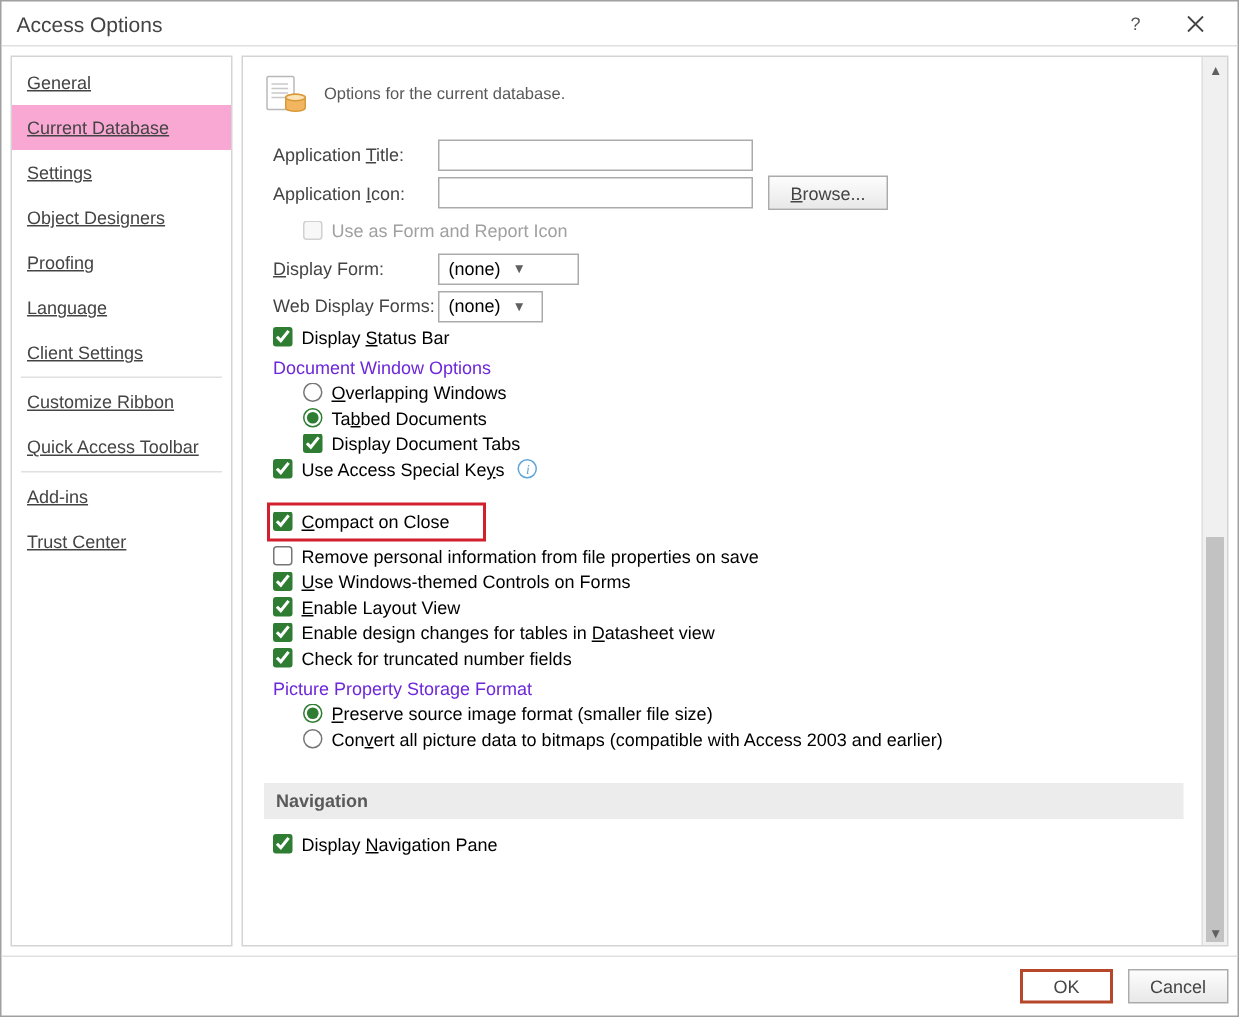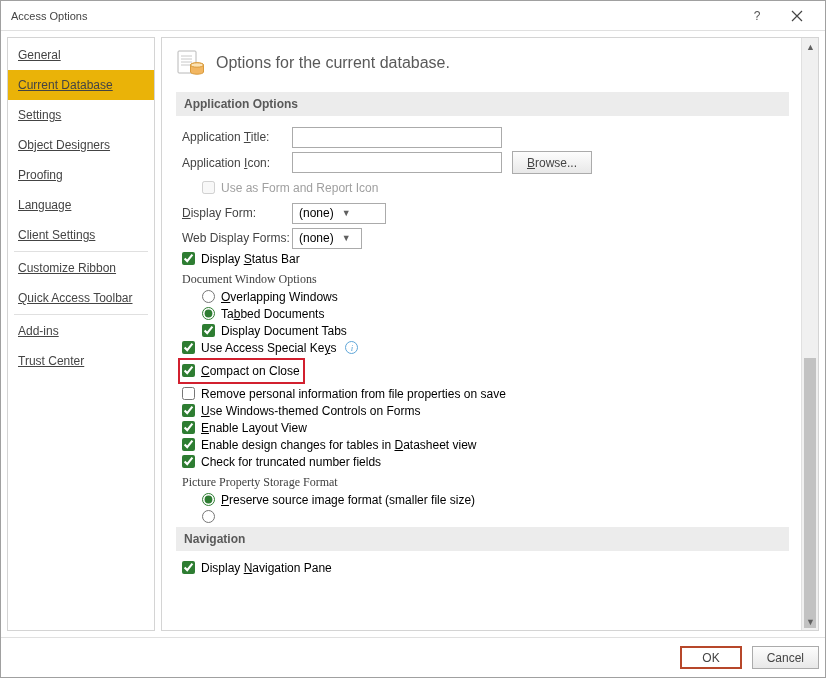--- a/index.html
+++ b/index.html
@@ -1,53 +1,53 @@
 <!DOCTYPE html>
 <html><head>
 <meta charset="utf-8">
 <style>
   * { box-sizing: border-box; font-family: "Segoe UI", Tahoma, sans-serif; font-size: 12px; }
   body { margin: 0; background: #fff; }
   .window { width: 826px; height: 678px; border: 1px solid #a0a0a0; display: flex; flex-direction: column; background: #fff; }
   .titlebar { height: 30px; display: flex; align-items: center; padding: 0 8px 0 10px; border-bottom: 1px solid #e0e0e0; }
-  .titlebar .title { flex: 1; font-size: 11px; color: #444; }
+  .titlebar .title { flex: 1; font-size: 14px; color: #444; }
   .titlebar .tb-btn { width: 40px; height: 28px; display: flex; align-items: center; justify-content: center; color: #555; }
   .body { flex: 1; display: flex; min-height: 0; }
   .sidebar { width: 148px; border: 1px solid #d4d4d4; margin: 6px 0 6px 6px; padding: 2px 0; background: #fff; }
   .side-item { padding: 8px 10px; color: #444; cursor: default; border-bottom: 0; text-decoration: underline; }
-  .side-item.selected { background: #eab308; }
+  .side-item.selected { background: #f9a8d4; }
   .side-sep { height: 1px; background: #e0e0e0; margin: 1px 6px; }
   .content-wrap { flex: 1; display: flex; margin: 6px 6px 6px 6px; border: 1px solid #d4d4d4; position: relative; min-height: 0; }
   .content { flex: 1; padding: 10px 12px 0 14px; overflow: hidden; }
   .scrollbar { width: 17px; background: #f0f0f0; border-left: 1px solid #e0e0e0; position: relative; }
   .scroll-arrow { position: absolute; left: 0; width: 17px; height: 17px; display: flex; align-items: center; justify-content: center; color: #606060; font-size: 9px; }
   .scroll-arrow.up { top: 0; }
   .scroll-arrow.down { bottom: 0; }
   .scroll-thumb { position: absolute; left: 2px; right: 2px; top: 320px; height: 270px; background: #c2c2c2; }
   .heading-row { display: flex; align-items: center; gap: 10px; margin: 0 0 14px 0; }
   .heading-icon svg { display: block; }
-  .heading-text { color: #595959; font-size: 16px; }
+  .heading-text { color: #595959; font-size: 11px; }
   .section-header { background: #ececec; padding: 5px 8px; font-weight: 600; color: #595959; margin: 4px 0 10px 0; }
   .form-area { padding: 0 0 0 6px; }
   .row { display: flex; align-items: center; margin: 3px 0; min-height: 22px; }
   .label { width: 110px; color: #444; }
   .input-text { height: 21px; border: 1px solid #ababab; background: #fff; padding: 0 4px; }
   .w210 { width: 210px; }
   .btn { height: 23px; padding: 0 14px; border: 1px solid #ababab; background: linear-gradient(#fdfdfd,#e8e8e8); color: #444; cursor: default; }
   .btn.ok { border: 2px solid #b7472a; padding: 0 20px; background: #fff; }
   .select { height: 21px; border: 1px solid #ababab; background: #fff; display: inline-flex; align-items: center; padding: 0 8px 0 6px; gap: 8px; min-width: 70px; position: relative; text-align: center; }
   .select .caret { font-size: 9px; color: #606060; }
   .chk, .rad { display: flex; align-items: flex-start; gap: 6px; margin: 3px 0; }
   .chk input, .rad input { margin: 0; width: 13px; height: 13px; accent-color: #2e7d32; }
   .chk input[type=checkbox]:disabled + span, .disabled { color: #a0a0a0; }
   .indent1 { padding-left: 20px; }
   .info-icon { width: 13px; height: 13px; border: 1px solid #5fa6d8; border-radius: 50%; display: inline-flex; align-items: center; justify-content: center; font-size: 9px; color: #5fa6d8; margin-left: 3px; font-style: italic; font-family: Georgia, serif; }
   .underline-key { text-decoration: underline; }
-  .highlight { border: 2px solid #d2202f; padding: 0 3px 0 2px; margin-left: -4px; display: inline-flex; align-items: center; height: 26px; }
-  .subheading { color: #404040; margin: 6px 0 2px 0; font-family: Liberation Serif, serif; }
+  .highlight { border: 2px solid #d2202f; padding: 0 22px 0 2px; margin-left: -4px; display: inline-flex; align-items: center; height: 26px; margin-top: 12px; }
+  .subheading { color: #6d28d9; margin: 6px 0 2px 0; }
   .footer { height: 40px; border-top: 1px solid #e0e0e0; display: flex; align-items: center; justify-content: flex-end; gap: 10px; padding: 0 6px; }
 </style>
 </head>
 <body>
 
 <div class="window">
   <div class="titlebar">
     <div class="title">Access Options</div>
     <div class="tb-btn">?</div>
     <div class="tb-btn">
@@ -85,21 +85,20 @@
               <line x1="5" y1="14" x2="16" y2="14" stroke="#c8c8c8"></line>
                 <line x1="5" y1="17" x2="16" y2="17" stroke="#c8c8c8"></line>
               <ellipse cx="21" cy="17" rx="6.5" ry="2.2" fill="#f2b661" stroke="#d99a3a"></ellipse>
               <path d="M14.5 17 v7 a6.5 2.2 0 0 0 13 0 v-7" fill="#f2b661" stroke="#d99a3a"></path>
               <ellipse cx="21" cy="17" rx="6.5" ry="2.2" fill="#fce3b5" stroke="#d99a3a"></ellipse>
             </svg>
           </span>
           <span class="heading-text">Options for the current database.</span>
         </div>
 
-        <div class="section-header">Application Options</div>
 
         <div class="form-area">
           <div class="row">
             <span class="label"><span>Application </span><span class="underline-key">T</span><span>itle:</span></span>
             <input class="input-text w210" type="text" style="">
           </div>
           <div class="row">
             <span class="label"><span>Application </span><span class="underline-key">I</span><span>con:</span></span>
             <input class="input-text w210" type="text" style="">
             <span style="width:10px"></span>
@@ -175,24 +174,25 @@
             <input type="checkbox" checked="" style="">
             <span>Check for truncated number fields</span>
           </label>
           <div class="subheading">Picture Property Storage Format</div>
           <label class="rad indent1">
             <input type="radio" name="picfmt" checked="" style="">
             <span><span class="underline-key">P</span><span>reserve source image format (smaller file size)</span></span>
           </label>
           <label class="rad indent1">
             <input type="radio" name="picfmt" style="">
+            <span><span>Con</span><span class="underline-key">v</span><span>ert all picture data to bitmaps (compatible with Access 2003 and earlier)</span></span>
           </label>
         </div>
 
-        <div class="section-header" style="margin-top:4px">Navigation</div>
+        <div class="section-header" style="margin-top:22px">Navigation</div>
         <div class="form-area">
           <label class="chk">
             <input type="checkbox" checked="" style="">
             <span><span>Display </span><span class="underline-key">N</span><span>avigation Pane</span></span>
           </label>
         </div>
       </div>
 
       <div class="scrollbar">
         <div class="scroll-arrow up">▲</div>

